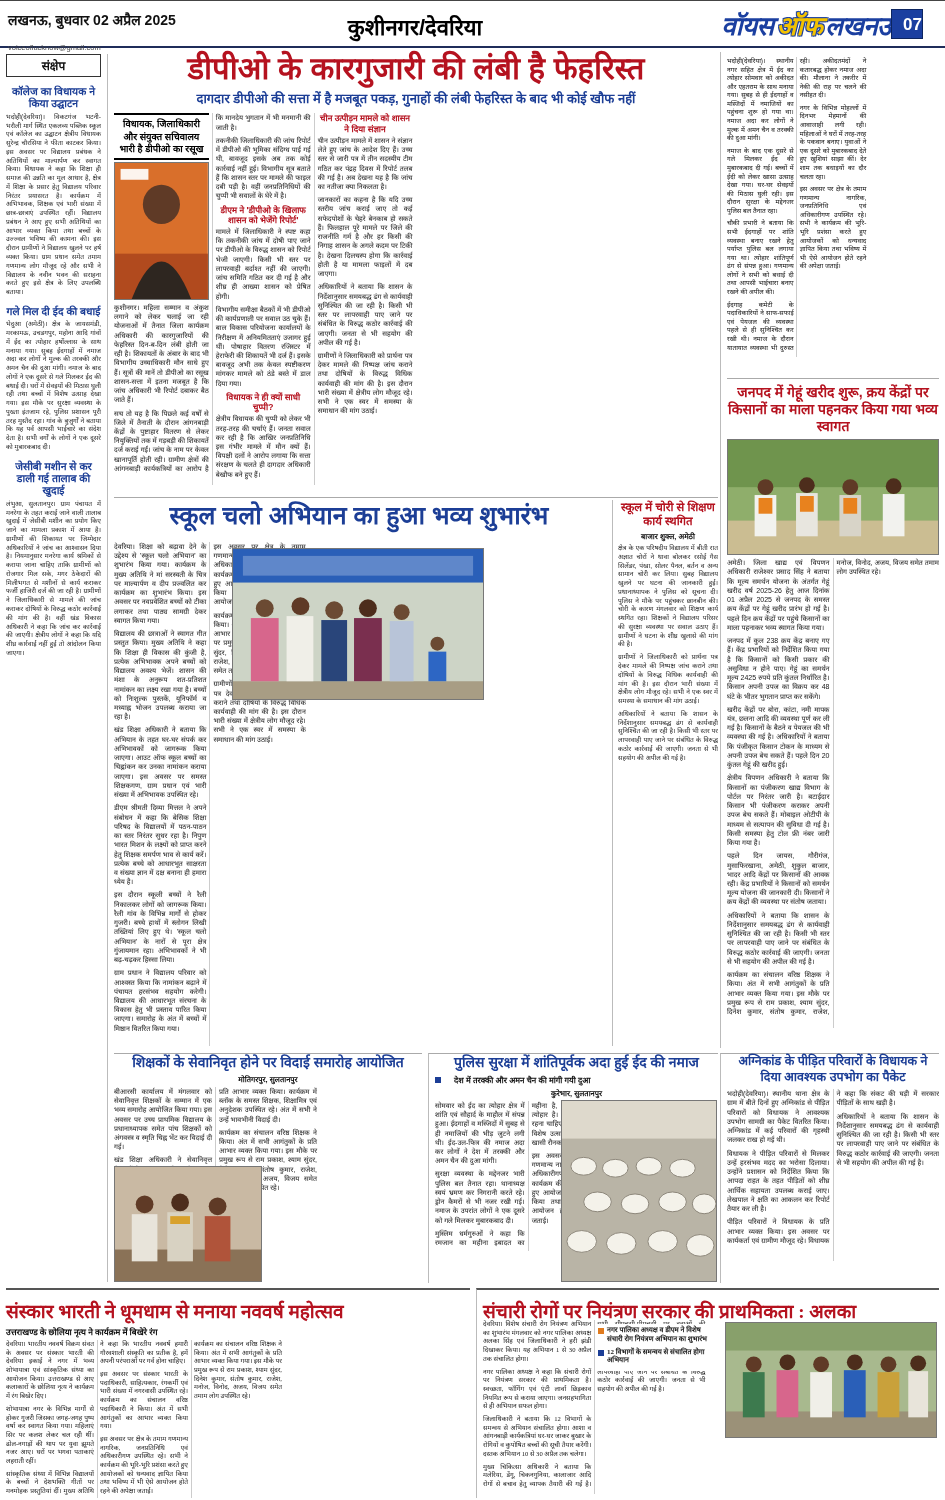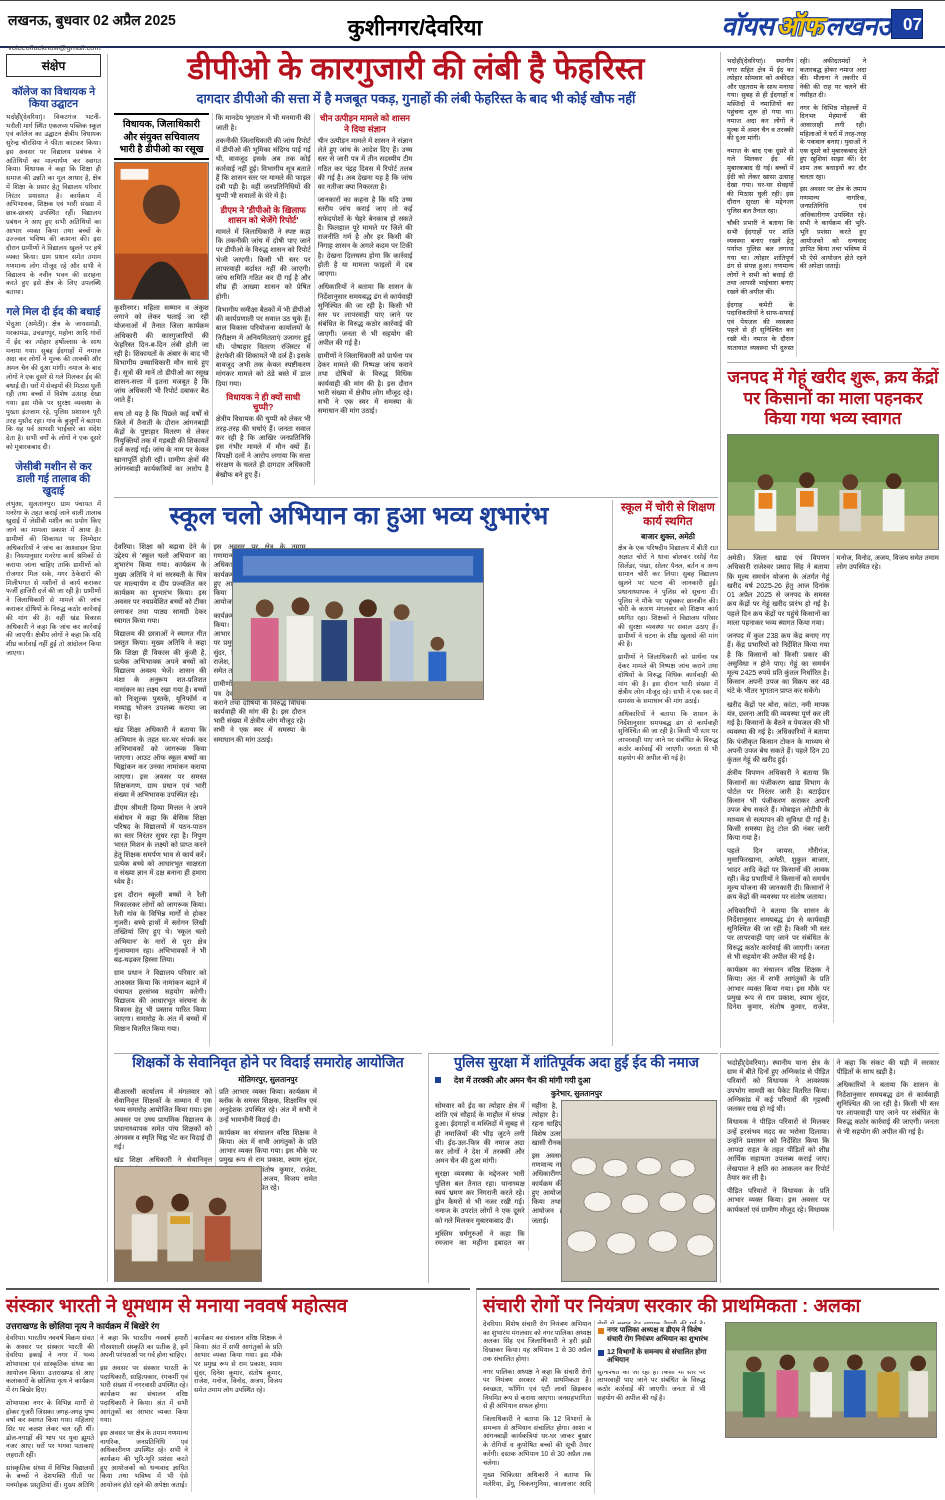--- a/index.html
+++ b/index.html
@@ -51,22 +51,22 @@
   .kicker-box { font-weight:bold; font-size:9.5px; line-height:1.28; border-top:2px solid #000;
                 border-bottom:2px solid #000; padding:3px 1px; 
                 text-align:center; color:#000; }
   .portrait { width:100%; height:138px; margin:2px 0 3px; }
 
   
   .rightcol { left:720px; top:52px; width:219px; height:996px; border-left:1px solid #bbb;
               padding-left:6px; }
   .eid-hl { color:#1c3e96; font-size:14.5px; font-weight:bold; text-align:center; line-height:1.2; }
   .eid-body { margin-top:5px; height:300px; column-count:3; column-gap:6px; font-size:6.5px; }
-  .wheat-hl { color:#b5121f; font-size:17px; font-weight:bold; text-align:center;
-              line-height:1.22; border-top:1px solid #aaa; margin-top:5px; padding-top:5px; }
+  .wheat-hl { color:#b5121f; font-size:14px; font-weight:bold; text-align:center;
+              line-height:1.22; border-top:1px solid #aaa; margin-top:21px; padding-top:5px; }
   .wheat-photo { width:100%; height:116px; margin-top:4px; }
   .wheat-body { margin-top:3px; height:470px; column-count:2; }
 
   
   .school { left:114px; top:497px; width:604px; height:552px; border-top:1px solid #aaa;
             padding-top:4px; }
   .school-hl { color:#1c3e96; font-size:25px; font-weight:bold; text-align:center;
                width:490px; line-height:1.1; }
   .school-body { position:absolute; left:0; top:44px; width:490px; height:504px; column-count:5; }
   .school-photo { position:absolute; left:118px; top:50px; width:252px; height:152px; }
@@ -89,21 +89,21 @@
   .kicker-row { font-size:8px; font-weight:bold; color:#111; margin:3px 0 1px;
                 display:flex; align-items:center; gap:13px; }
   .prayer-body { margin-top:2px; height:150px; column-count:3; }
   .prayer-photo { position:absolute; left:132px; top:46px; width:156px; height:182px; }
   .fire { left:720px; top:1053px; width:219px; height:230px; border-left:1px solid #bbb;
           padding-left:6px; }
   .fire-hl { color:#1c3e96; font-size:12.5px; font-weight:bold; text-align:center; line-height:1.25; }
   .fire-body { margin-top:4px; height:172px; column-count:2; }
 
   
-  .bottom { border-top:2px solid #555; padding-top:6px; }
+  .bottom { border-top:2px solid #555; padding-top:12px;font-family:Liberation Serif, serif; }
   .sanskar { left:6px; top:1288px; width:464px; height:210px; }
   .sanskar-hl { color:#b5121f; font-size:19px; font-weight:bold; line-height:1.1; }
   .sanskar-kicker { font-size:8.5px; font-weight:bold; color:#111; margin:3px 0; }
   .sanskar-body { height:158px; column-count:5; column-gap:6px; font-size:6.6px; }
   .sanchari { left:476px; top:1288px; width:463px; height:210px; border-left:1px solid #bbb;
               padding-left:6px; }
   .sanchari-hl { color:#b5121f; font-size:19px; font-weight:bold; line-height:1.1; }
   .sanchari-body { position:absolute; left:6px; top:30px; width:451px; height:174px;
                    column-count:4; column-gap:6px; font-size:6.6px; }
   .bullets { position:absolute; left:118px; top:34px; width:124px; background:#fff;
@@ -318,20 +318,21 @@
           <ellipse cx="20" cy="142" rx="15" ry="11"></ellipse>
             <ellipse cx="60" cy="144" rx="15" ry="11"></ellipse>
             <ellipse cx="102" cy="142" rx="15" ry="11"></ellipse>
             <ellipse cx="140" cy="146" rx="14" ry="11"></ellipse>
         </g>
       </svg>
     </div>
   </section>
 
   <section class="abs fire lower">
+    <h2 class="fire-hl">अग्निकांड के पीड़ित परिवारों के विधायक ने दिया आवश्यक उपभोग का पैकेट</h2>
     <div class="fire-body colbody">
       <p>भदोही(देवरिया)। स्थानीय थाना क्षेत्र के ग्राम में बीते दिनों हुए अग्निकांड से पीड़ित परिवारों को विधायक ने आवश्यक उपभोग सामग्री का पैकेट वितरित किया। अग्निकांड में कई परिवारों की गृहस्थी जलकर राख हो गई थी।</p>
       <p>विधायक ने पीड़ित परिवारों से मिलकर उन्हें हरसंभव मदद का भरोसा दिलाया। उन्होंने प्रशासन को निर्देशित किया कि आपदा राहत के तहत पीड़ितों को शीघ्र आर्थिक सहायता उपलब्ध कराई जाए। लेखपाल ने क्षति का आकलन कर रिपोर्ट तैयार कर ली है।</p>
       <p>पीड़ित परिवारों ने विधायक के प्रति आभार व्यक्त किया। इस अवसर पर कार्यकर्ता एवं ग्रामीण मौजूद रहे। विधायक ने कहा कि संकट की घड़ी में सरकार पीड़ितों के साथ खड़ी है।</p>
       <p>अधिकारियों ने बताया कि शासन के निर्देशानुसार समयबद्ध ढंग से कार्यवाही सुनिश्चित की जा रही है। किसी भी स्तर पर लापरवाही पाए जाने पर संबंधित के विरुद्ध कठोर कार्रवाई की जाएगी। जनता से भी सहयोग की अपील की गई है।</p>
     </div>
   </section>
 
   <section class="abs sanskar bottom">
     <h2 class="sanskar-hl">संस्कार भारती ने धूमधाम से मनाया नववर्ष महोत्सव</h2>

